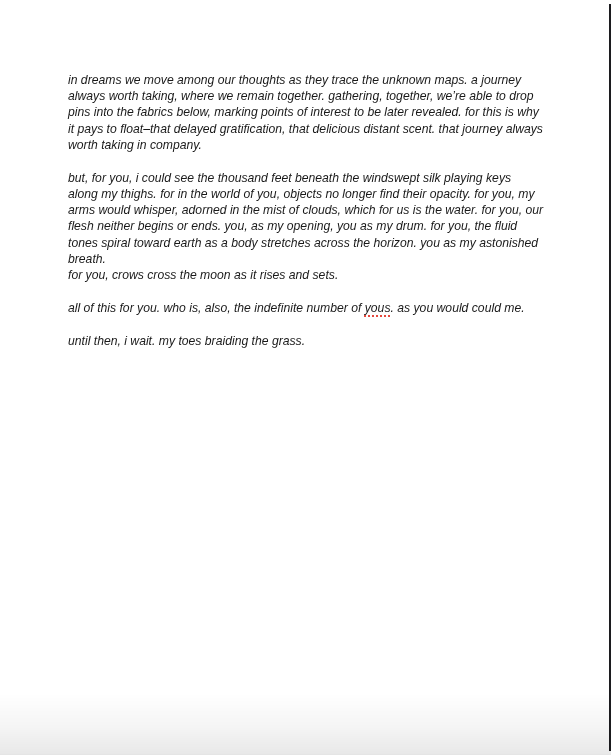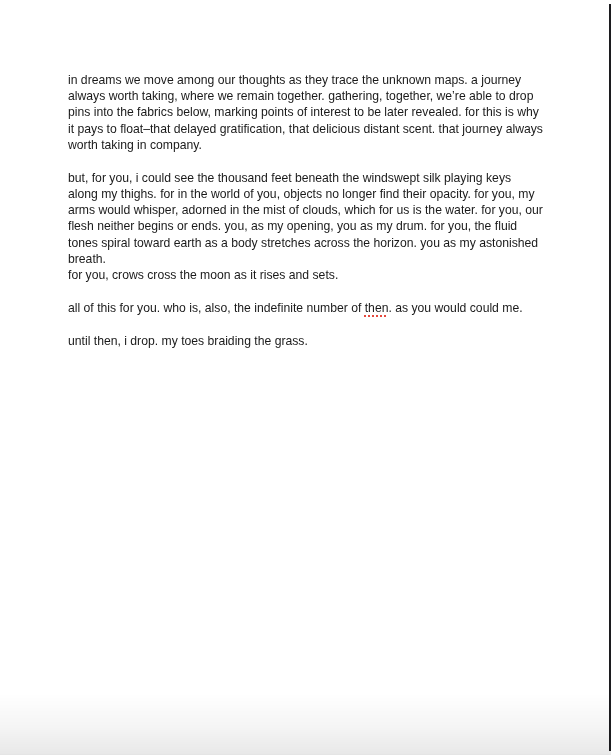--- a/index.html
+++ b/index.html
@@ -26,20 +26,21 @@
     left:68px;top:72px;
     width:500px;
     font-size:12.2px;
     line-height:16.2px;
     color:var(--text-color);
     letter-spacing:0;
   }
   .doc-text p{
     margin:0 0 16.8px 0;
     white-space:pre-line;
+    font-style:italic;
   }
   .misspelled{
     text-decoration:underline;
     text-decoration-style:dotted;
     text-decoration-color:var(--spell-color);
     text-decoration-thickness:2px;
     text-underline-offset:3px;
   }
   .right-edge-line{
     position:absolute;
@@ -72,23 +73,23 @@
 worth taking in company.</p>
 
     <p>but, for you, i could see the thousand feet beneath the windswept silk playing keys
 along my thighs. for in the world of you, objects no longer find their opacity. for you, my
 arms would whisper, adorned in the mist of clouds, which for us is the water. for you, our
 flesh neither begins or ends. you, as my opening, you as my drum. for you, the fluid
 tones spiral toward earth as a body stretches across the horizon. you as my astonished
 breath.
 for you, crows cross the moon as it rises and sets.</p>
 
-    <p><span>all of this for you. who is, also, the indefinite number of </span><span class="misspelled">then</span><span>. as you would could me.</span><br></p>
+    <p><span>all of this for you. who is, also, the indefinite number of </span><span class="misspelled">yous</span><span>. as you would could me.</span><br></p>
 
-    <p>until then, i drop. my toes braiding the grass.</p>
+    <p>until then, i wait. my toes braiding the grass.</p>
 
 
   </div>
 
   <div class="right-edge-line"></div>
   <div class="bottom-shade"></div>
 
 </div>
 
 </body></html>

